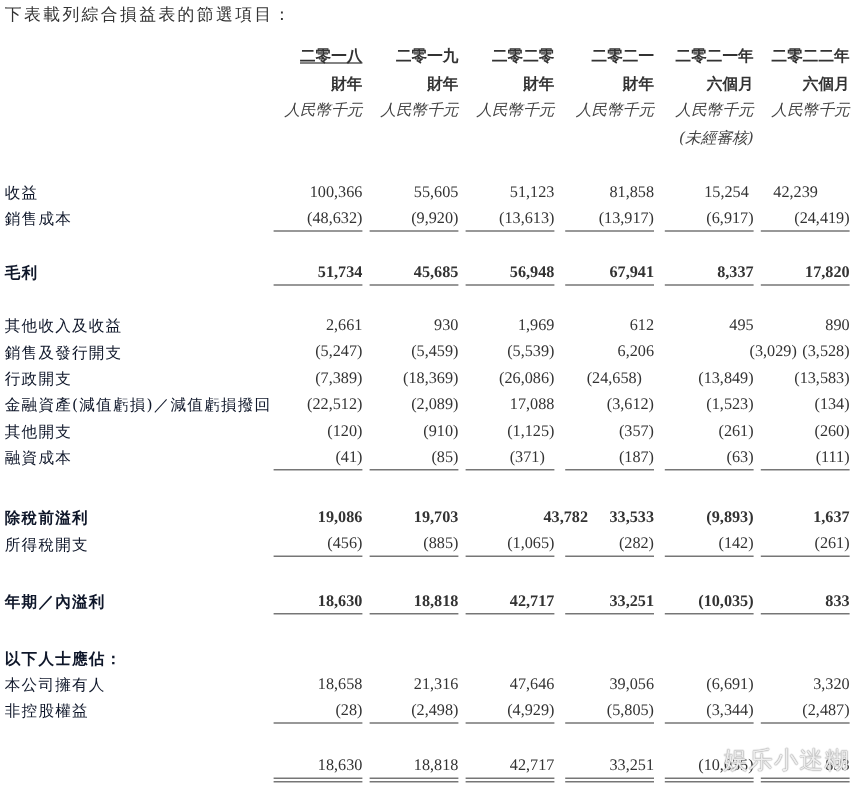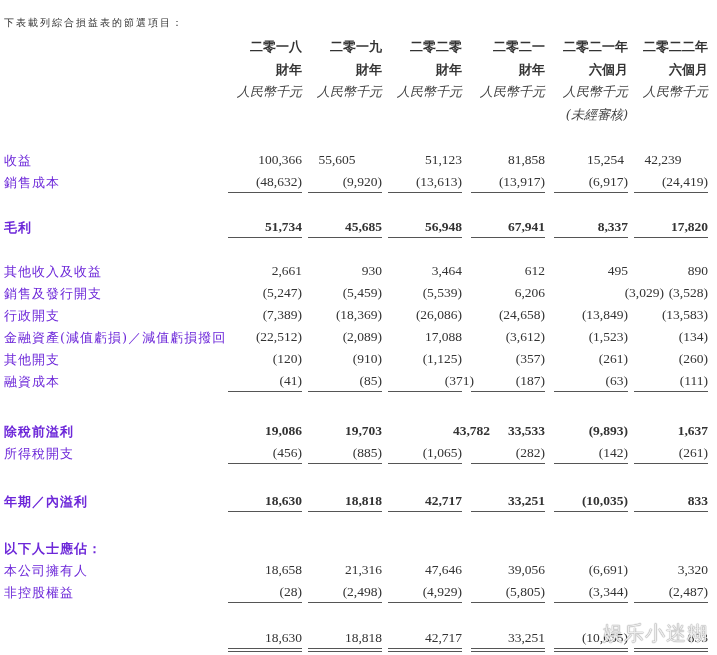--- a/index.html
+++ b/index.html
@@ -2,31 +2,31 @@
 <html><head>
 <meta charset="utf-8">
 <style>
   html, body { margin: 0; padding: 0; background: #ffffff; }
   body {
     width: 717px; height: 655px; position: relative; overflow: hidden;
     font-family: "DejaVu Serif", "Liberation Serif", serif;
     color: #2a2a2a;
   }
   .title {
-    position: absolute; left: 4px; top: 16px;
-    font-size: 10px; letter-spacing: 2px; color: #333;
+    position: absolute; left: 4px; top: 4px;
+    font-size: 14px; letter-spacing: 2px; color: #333;
   }
   .hdr {
     position: absolute; text-align: right; font-size: 13px; white-space: nowrap;
     color: #333;
   }
   .hdr.bold { font-weight: bold; }
   .hdr.it { font-style: italic; font-family: "DejaVu Serif", serif; color: #444; }
   .label {
-    position: absolute; left: 4px; font-size: 13px; white-space: nowrap; color: #6d28d9;
+    position: absolute; left: 4px; font-size: 13px; white-space: nowrap; color: #0f172a;
     letter-spacing: 1px;
   }
   .label.bold { font-weight: bold; }
   .cell {
     position: absolute; text-align: right; font-size: 13.5px; white-space: nowrap;
     font-family: "Liberation Serif", "DejaVu Serif", serif; color: #333;
   }
   .cell.bold { font-weight: bold; }
   .uline {
     position: absolute; height: 0; border-top: 1px solid #555;
@@ -40,21 +40,21 @@
     text-shadow: 0 0 1px #888, 0 0 1px #888;
     letter-spacing: 1px;
   }
 </style>
 </head>
 <body>
 
 <div class="title">下表載列綜合損益表的節選項目：</div>
 
 <div id="table">
-    <div class="hdr bold" style="left: 182px; width: 120px; top: 38px;">二零一八</div>
+    <div class="hdr bold" style="left: 182px; width: 120px; top: 38px; text-decoration: underline;">二零一八</div>
     <div class="hdr bold" style="left: 182px; width: 120px; top: 61px;">財年</div>
     <div class="hdr it" style="left: 182px; width: 120px; top: 83px;">人民幣千元</div>
     <div class="hdr it" style="left: 182px; width: 120px; top: 106px;"></div>
     <div class="hdr bold" style="left: 262px; width: 120px; top: 38px;">二零一九</div>
     <div class="hdr bold" style="left: 262px; width: 120px; top: 61px;">財年</div>
     <div class="hdr it" style="left: 262px; width: 120px; top: 83px;">人民幣千元</div>
     <div class="hdr it" style="left: 262px; width: 120px; top: 106px;"></div>
     <div class="hdr bold" style="left: 342px; width: 120px; top: 38px;">二零二零</div>
     <div class="hdr bold" style="left: 342px; width: 120px; top: 61px;">財年</div>
     <div class="hdr it" style="left: 342px; width: 120px; top: 83px;">人民幣千元</div>
@@ -66,21 +66,21 @@
     <div class="hdr bold" style="left: 508px; width: 120px; top: 38px;">二零二一年</div>
     <div class="hdr bold" style="left: 508px; width: 120px; top: 61px;">六個月</div>
     <div class="hdr it" style="left: 508px; width: 120px; top: 83px;">人民幣千元</div>
     <div class="hdr it" style="left: 508px; width: 120px; top: 106px;">(未經審核)</div>
     <div class="hdr bold" style="left: 588px; width: 120px; top: 38px;">二零二二年</div>
     <div class="hdr bold" style="left: 588px; width: 120px; top: 61px;">六個月</div>
     <div class="hdr it" style="left: 588px; width: 120px; top: 83px;">人民幣千元</div>
     <div class="hdr it" style="left: 588px; width: 120px; top: 106px;"></div>
     <div class="label" style="top: 152px;">收益</div>
     <div class="cell" style="left: 212px; width: 90px; top: 152px;">100,366</div>
-    <div class="cell" style="left: 292px; width: 90px; top: 152px; text-align: center;">55,605</div>
+    <div class="cell" style="left: 292px; width: 90px; top: 152px;">55,605</div>
     <div class="cell" style="left: 372px; width: 90px; top: 152px;">51,123</div>
     <div class="cell" style="left: 455px; width: 90px; top: 152px;">81,858</div>
     <div class="cell" style="left: 534px; width: 90px; top: 152px;">15,254</div>
     <div class="cell" style="left: 618px; width: 90px; top: 152px; text-align: center;">42,239</div>
     <div class="label" style="top: 174px;">銷售成本</div>
     <div class="cell" style="left: 212px; width: 90px; top: 174px;">(48,632)</div>
     <div class="uline" style="left: 228px; width: 74px; top: 192px;"></div>
     <div class="cell" style="left: 292px; width: 90px; top: 174px;">(9,920)</div>
     <div class="uline" style="left: 308px; width: 74px; top: 192px;"></div>
     <div class="cell" style="left: 372px; width: 90px; top: 174px;">(13,613)</div>
@@ -100,36 +100,36 @@
     <div class="uline" style="left: 388px; width: 74px; top: 237px;"></div>
     <div class="cell bold" style="left: 455px; width: 90px; top: 219px;">67,941</div>
     <div class="uline" style="left: 471px; width: 74px; top: 237px;"></div>
     <div class="cell bold" style="left: 538px; width: 90px; top: 219px;">8,337</div>
     <div class="uline" style="left: 554px; width: 74px; top: 237px;"></div>
     <div class="cell bold" style="left: 618px; width: 90px; top: 219px;">17,820</div>
     <div class="uline" style="left: 634px; width: 74px; top: 237px;"></div>
     <div class="label" style="top: 263px;">其他收入及收益</div>
     <div class="cell" style="left: 212px; width: 90px; top: 263px;">2,661</div>
     <div class="cell" style="left: 292px; width: 90px; top: 263px;">930</div>
-    <div class="cell" style="left: 372px; width: 90px; top: 263px;">3,464</div>
+    <div class="cell" style="left: 372px; width: 90px; top: 263px;">1,969</div>
     <div class="cell" style="left: 455px; width: 90px; top: 263px;">612</div>
     <div class="cell" style="left: 538px; width: 90px; top: 263px;">495</div>
     <div class="cell" style="left: 618px; width: 90px; top: 263px;">890</div>
     <div class="label" style="top: 285px;">銷售及發行開支</div>
     <div class="cell" style="left: 212px; width: 90px; top: 285px;">(5,247)</div>
     <div class="cell" style="left: 292px; width: 90px; top: 285px;">(5,459)</div>
     <div class="cell" style="left: 372px; width: 90px; top: 285px;">(5,539)</div>
     <div class="cell" style="left: 455px; width: 90px; top: 285px;">6,206</div>
     <div class="cell" style="left: 538px; width: 90px; top: 285px; padding-left: 36px;">(3,029)</div>
     <div class="cell" style="left: 618px; width: 90px; top: 285px;">(3,528)</div>
     <div class="label" style="top: 307px;">行政開支</div>
     <div class="cell" style="left: 212px; width: 90px; top: 307px;">(7,389)</div>
     <div class="cell" style="left: 292px; width: 90px; top: 307px;">(18,369)</div>
     <div class="cell" style="left: 372px; width: 90px; top: 307px;">(26,086)</div>
-    <div class="cell" style="left: 455px; width: 90px; top: 307px;">(24,658)</div>
+    <div class="cell" style="left: 445px; width: 90px; top: 307px;">(24,658)</div>
     <div class="cell" style="left: 538px; width: 90px; top: 307px;">(13,849)</div>
     <div class="cell" style="left: 618px; width: 90px; top: 307px;">(13,583)</div>
     <div class="label" style="top: 329px;">金融資產(減值虧損)／減值虧損撥回</div>
     <div class="cell" style="left: 212px; width: 90px; top: 329px;">(22,512)</div>
     <div class="cell" style="left: 292px; width: 90px; top: 329px;">(2,089)</div>
     <div class="cell" style="left: 372px; width: 90px; top: 329px;">17,088</div>
     <div class="cell" style="left: 455px; width: 90px; top: 329px;">(3,612)</div>
     <div class="cell" style="left: 538px; width: 90px; top: 329px;">(1,523)</div>
     <div class="cell" style="left: 618px; width: 90px; top: 329px;">(134)</div>
     <div class="label" style="top: 351px;">其他開支</div>
@@ -137,21 +137,21 @@
     <div class="cell" style="left: 292px; width: 90px; top: 351px;">(910)</div>
     <div class="cell" style="left: 372px; width: 90px; top: 351px;">(1,125)</div>
     <div class="cell" style="left: 455px; width: 90px; top: 351px;">(357)</div>
     <div class="cell" style="left: 538px; width: 90px; top: 351px;">(261)</div>
     <div class="cell" style="left: 618px; width: 90px; top: 351px;">(260)</div>
     <div class="label" style="top: 373px;">融資成本</div>
     <div class="cell" style="left: 212px; width: 90px; top: 373px;">(41)</div>
     <div class="uline" style="left: 228px; width: 74px; top: 391px;"></div>
     <div class="cell" style="left: 292px; width: 90px; top: 373px;">(85)</div>
     <div class="uline" style="left: 308px; width: 74px; top: 391px;"></div>
-    <div class="cell" style="left: 384px; width: 90px; top: 373px; text-align: right;">(371)</div>
+    <div class="cell" style="left: 364px; width: 90px; top: 373px; text-align: right;">(371)</div>
     <div class="uline" style="left: 388px; width: 74px; top: 391px;"></div>
     <div class="cell" style="left: 455px; width: 90px; top: 373px;">(187)</div>
     <div class="uline" style="left: 471px; width: 74px; top: 391px;"></div>
     <div class="cell" style="left: 538px; width: 90px; top: 373px;">(63)</div>
     <div class="uline" style="left: 554px; width: 74px; top: 391px;"></div>
     <div class="cell" style="left: 618px; width: 90px; top: 373px;">(111)</div>
     <div class="uline" style="left: 634px; width: 74px; top: 391px;"></div>
     <div class="label bold" style="top: 423px;">除稅前溢利</div>
     <div class="cell bold" style="left: 212px; width: 90px; top: 423px;">19,086</div>
     <div class="cell bold" style="left: 292px; width: 90px; top: 423px;">19,703</div>

